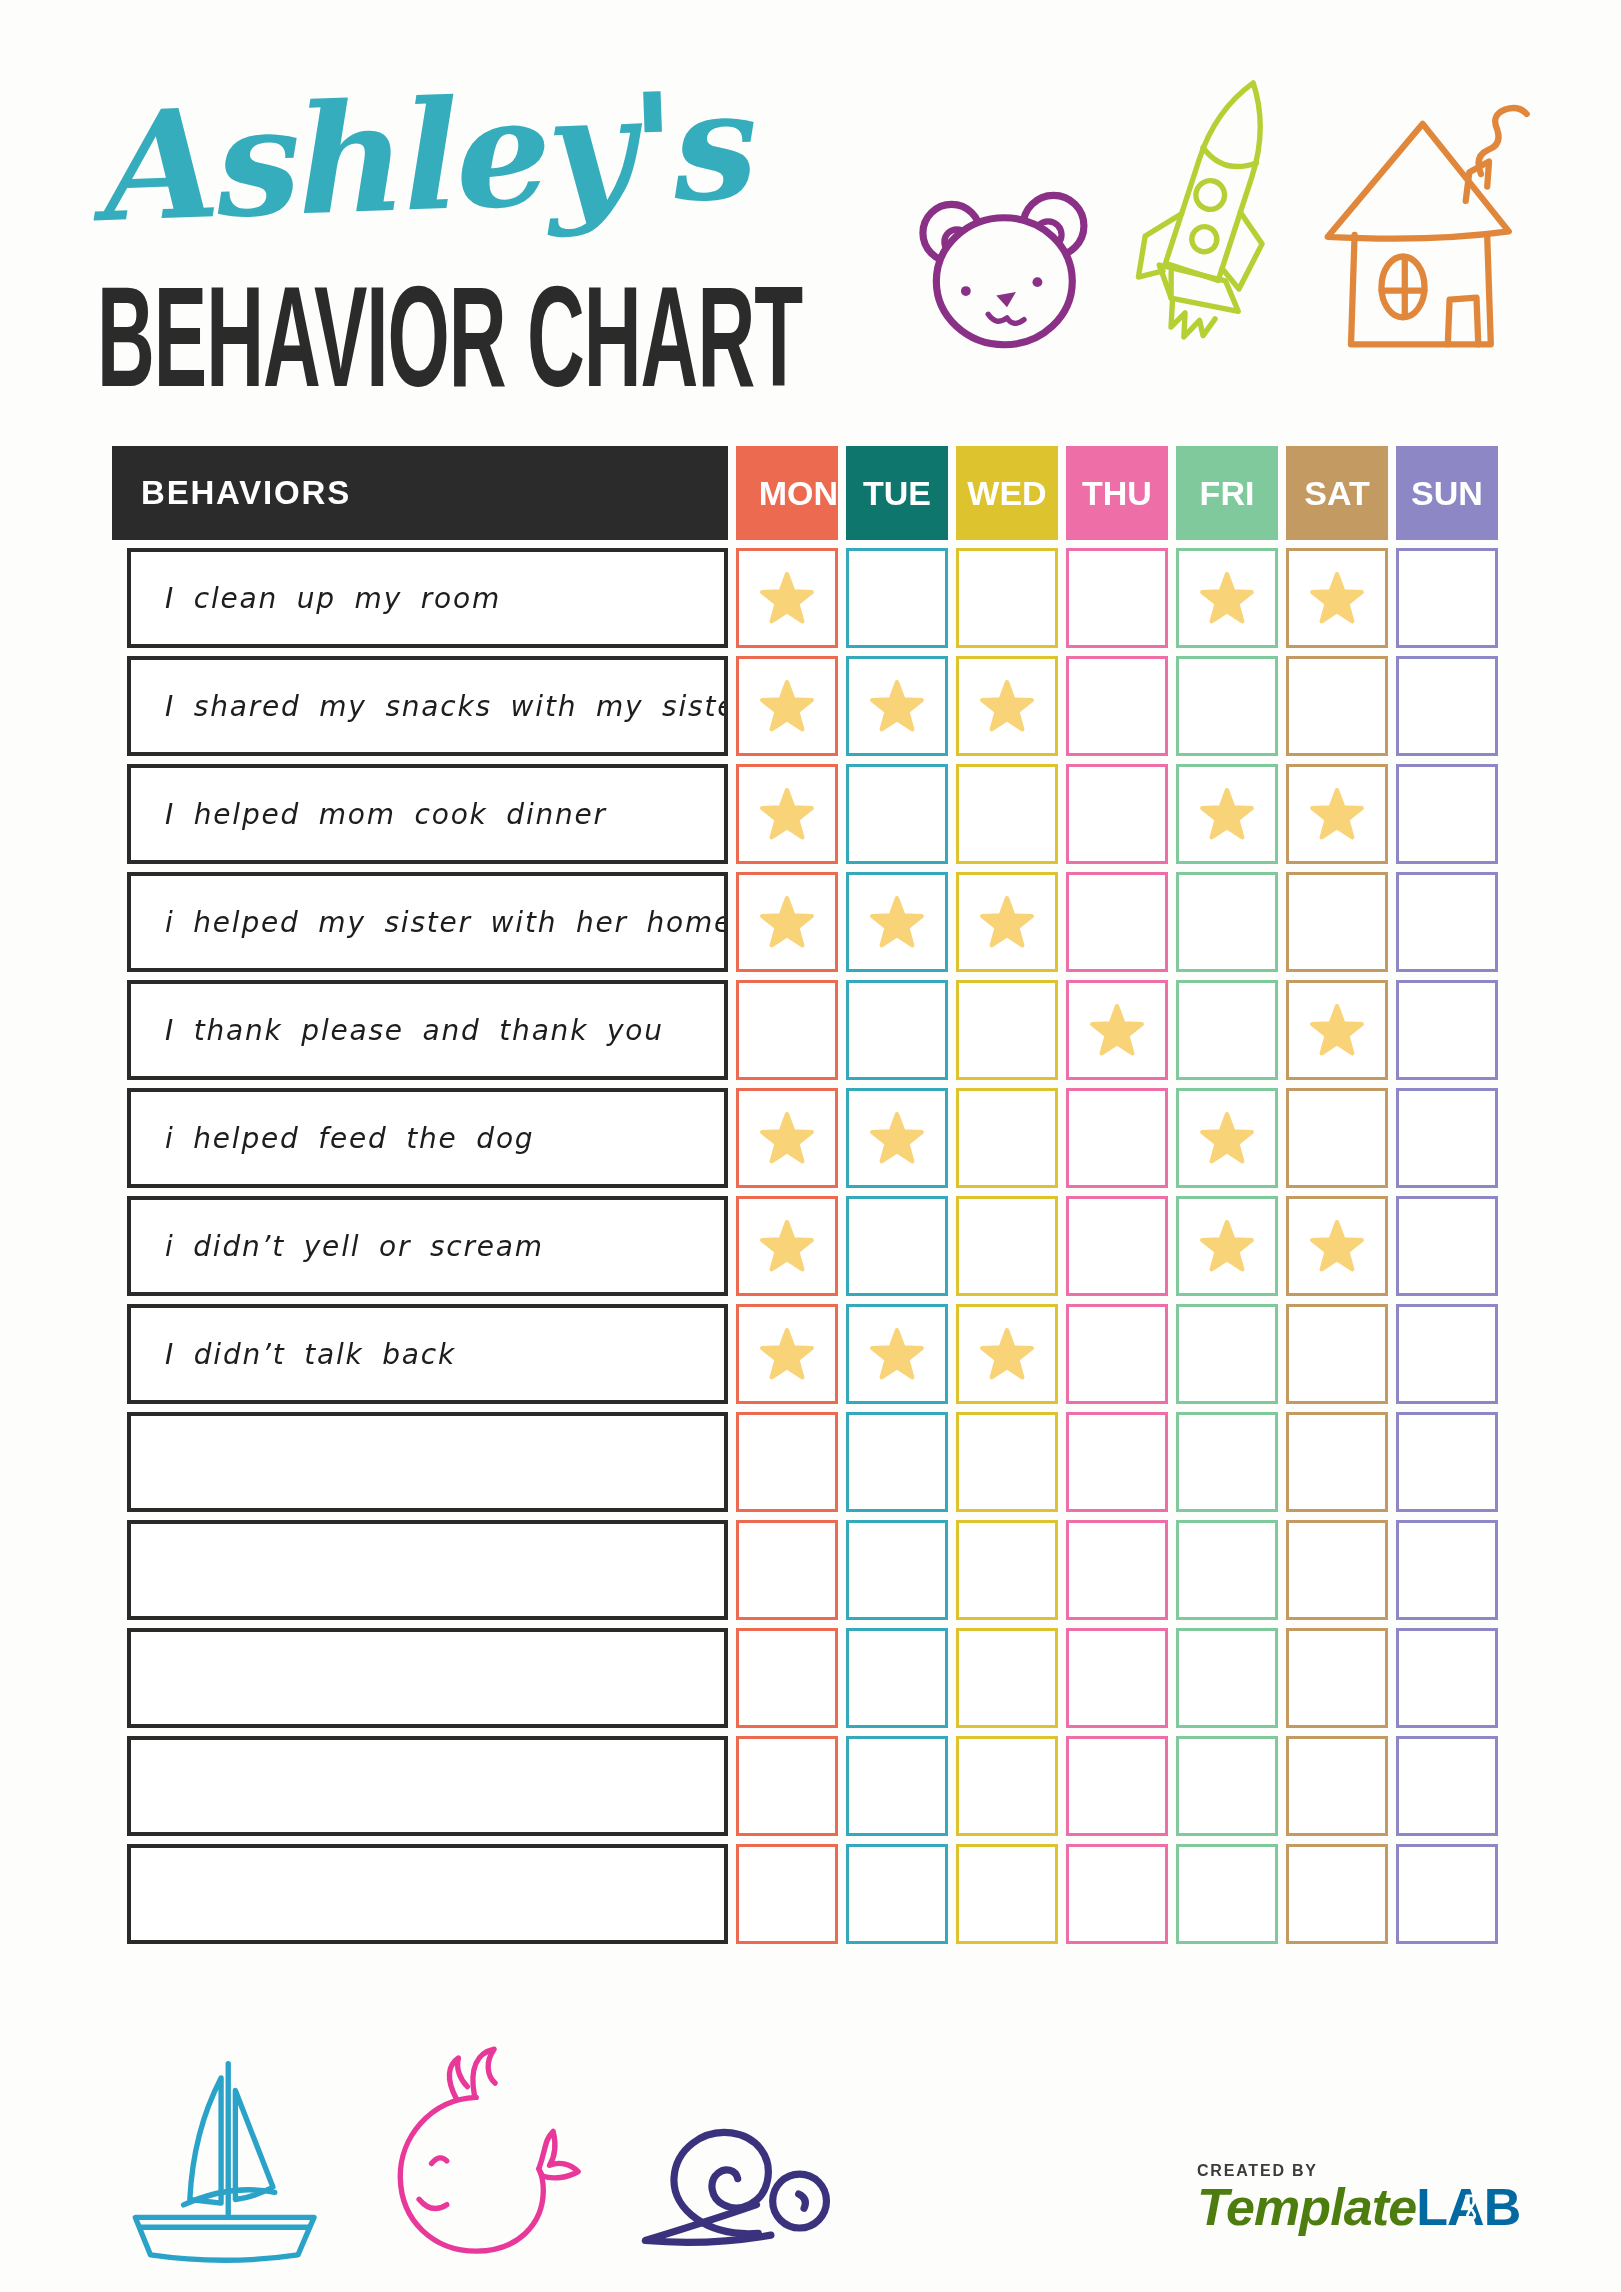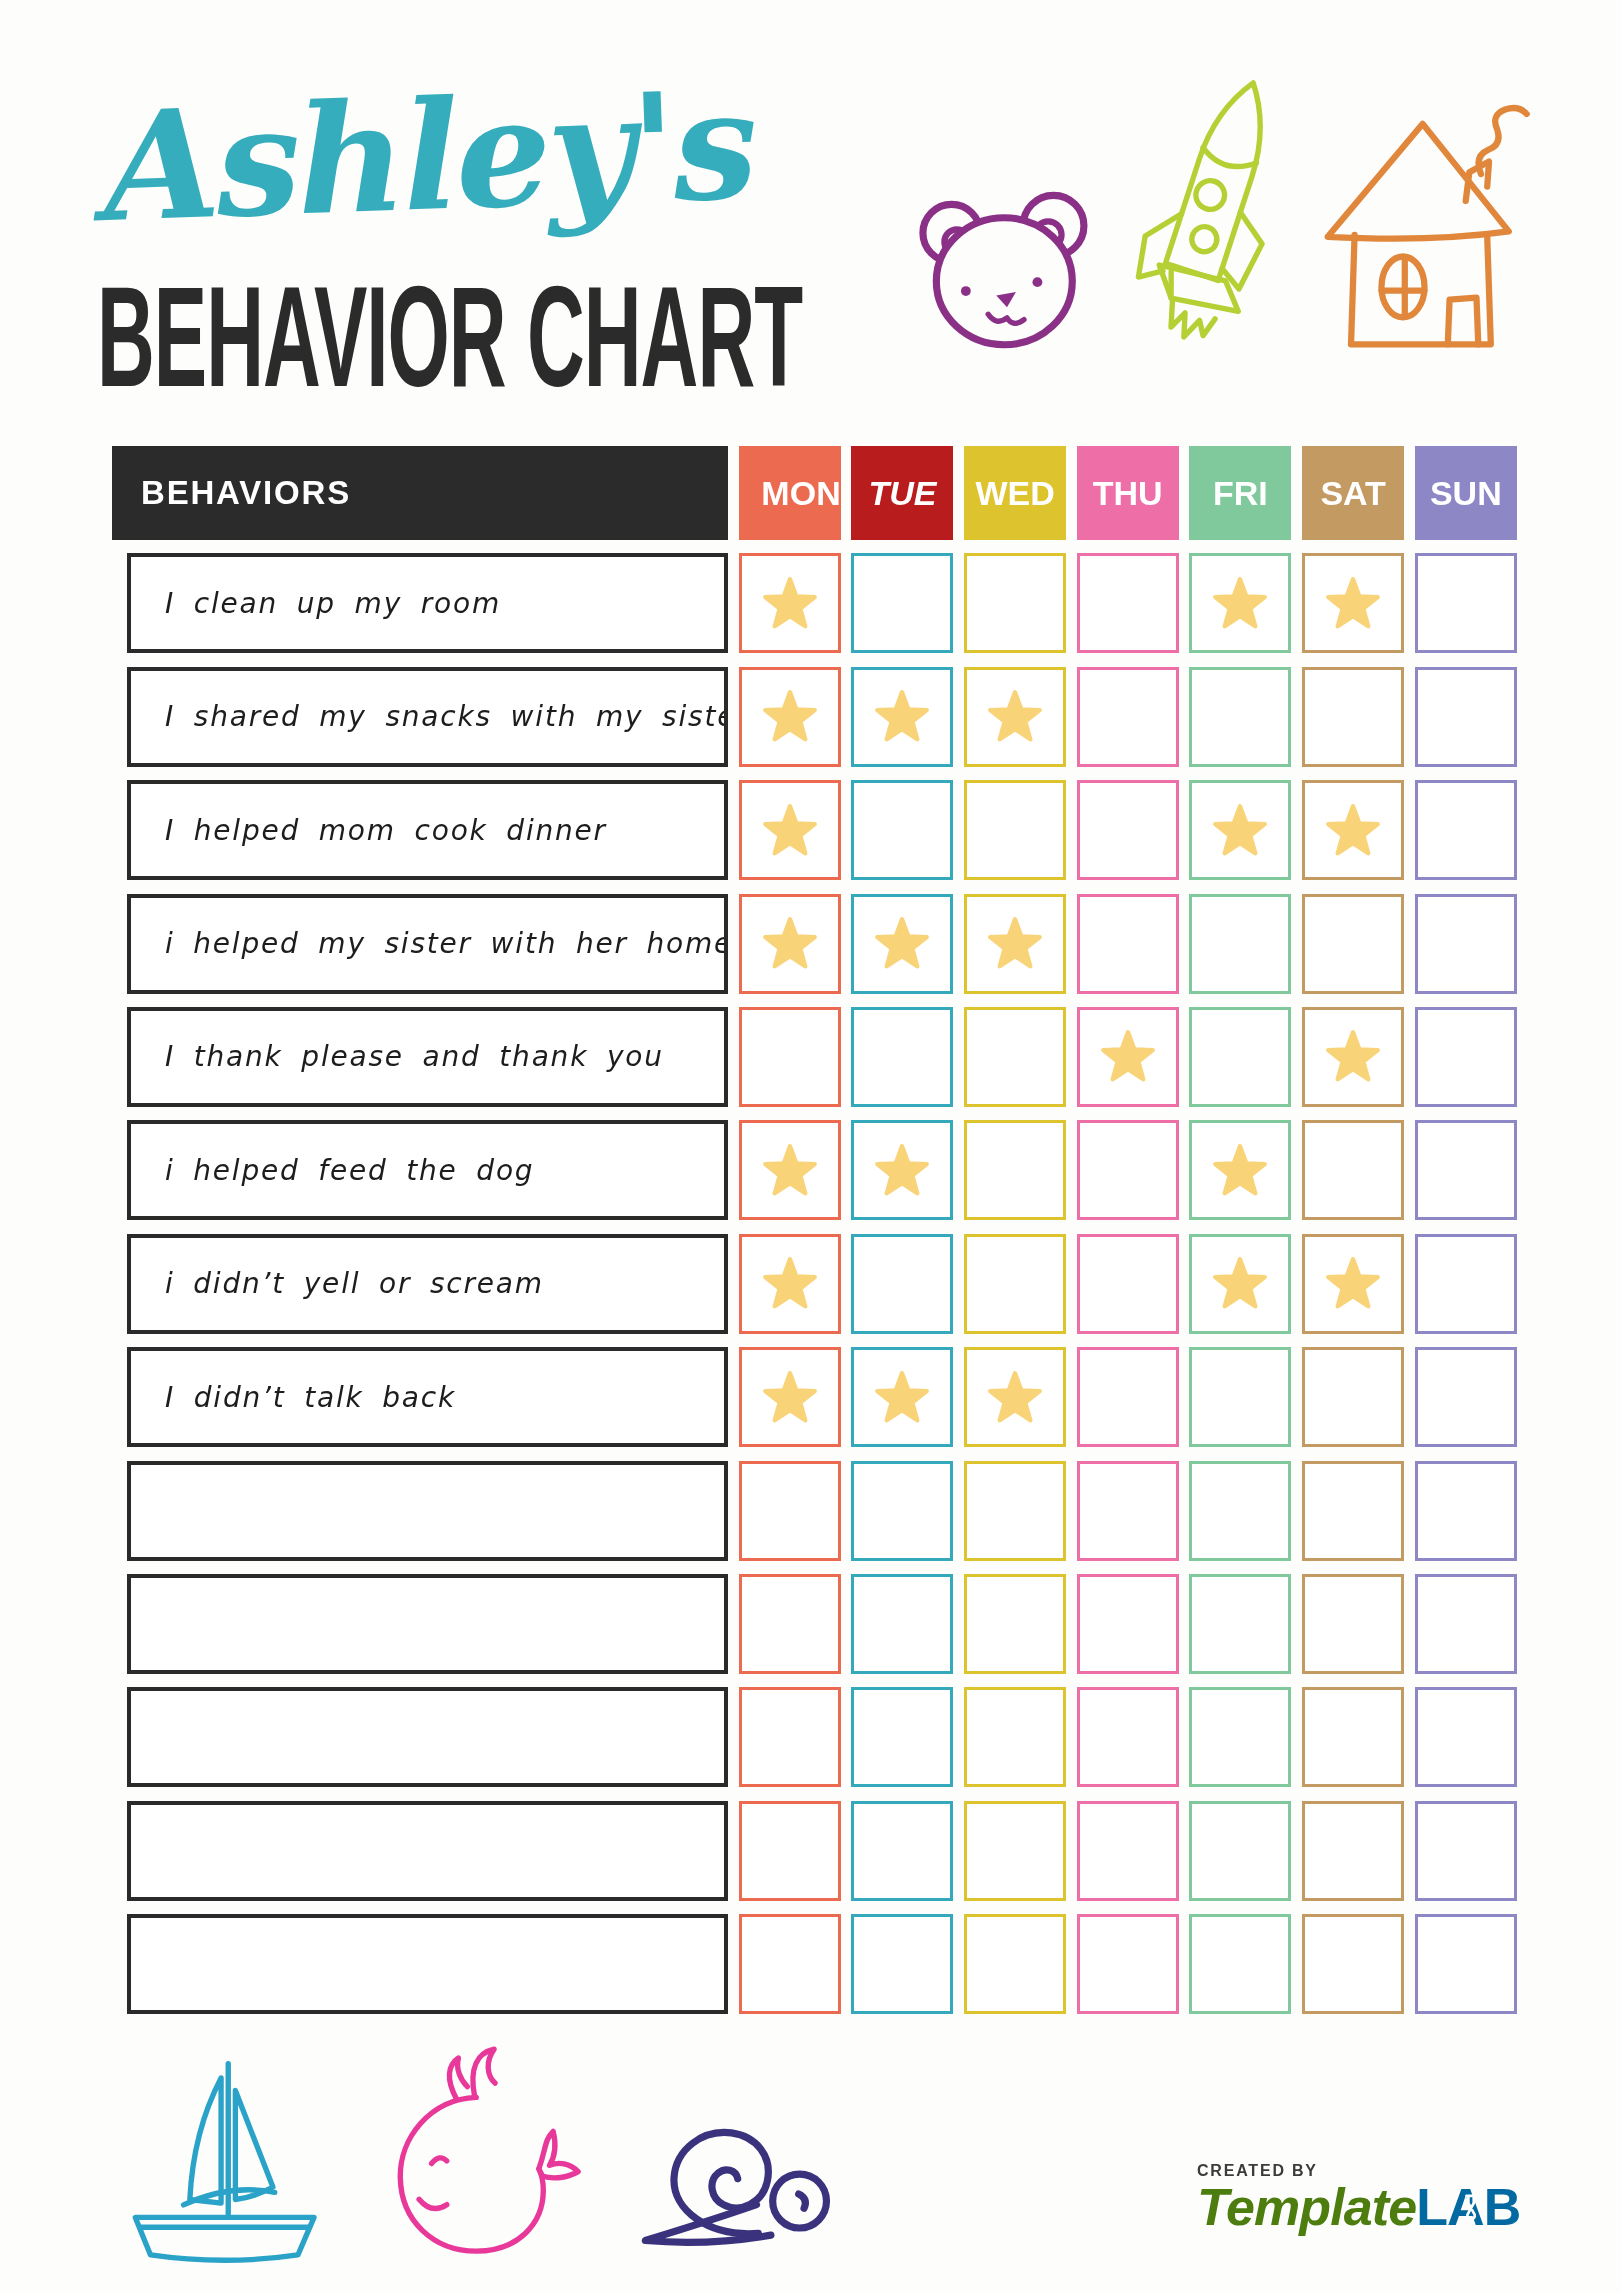--- a/index.html
+++ b/index.html
@@ -21,21 +21,21 @@
   .d-bear{left:912px;top:190px;width:190px;height:161px;}
   .d-rocket{left:1121px;top:64px;width:188px;height:331px;}
   .d-house{left:1315px;top:88px;width:219px;height:285px;}
   .d-boat{left:121px;top:2051px;width:210px;height:222px;}
   .d-whale{left:369px;top:2040px;width:219px;height:231px;}
   .d-snail{left:622px;top:2106px;width:226px;height:148px;}
   
   .chart{position:absolute;left:112px;top:446px;display:grid;
       grid-template-columns:616px repeat(7,102px);
       grid-template-rows:94px repeat(13,100px);
-      column-gap:10.7px;row-gap:13.4px;}
+      column-gap:10.7px;row-gap:13.4px;gap:8px;}
   .chart *{box-sizing:border-box;}
   .hdr-behaviors{background:var(--hdrbg);color:#fff;display:flex;align-items:center;
       padding-left:29px;font-weight:bold;font-size:33px;letter-spacing:1.8px;}
   .day-hdr{color:#fff;display:flex;align-items:center;justify-content:center;
       font-weight:bold;font-size:34px;}
   .bcell{background:#fff;border:4.5px solid #2A2A2A;display:flex;align-items:center;
       padding-left:34px;padding-right:10.7px;overflow:hidden;margin-left:15px;}
   .btext{font-family:"DejaVu Sans",sans-serif;font-style:italic;font-size:28px;color:#1D1D1D;
       letter-spacing:1.8px;word-spacing:8px;white-space:nowrap;}
   .dcell{background:#fff;border:3.6px solid var(--c);display:flex;align-items:center;justify-content:center;}
@@ -95,21 +95,21 @@
       <path d="M148,286 l2,-50 l30,-2 l2,52"></path>
     </g>
   </svg>
 
   <div class="chart">
     <div class="hdr-behaviors">BEHAVIORS</div>
 
   <div class="day-hdr" style="background: rgb(236, 106, 79); justify-content: flex-end;">
         <span>MON</span>
       </div>
-      <div class="day-hdr" style="background: #b91c1c; font-style: italic;">
+      <div class="day-hdr" style="background: #0f766e;">
         <span>TUE</span>
       </div>
       <div class="day-hdr" style="background: rgb(221, 195, 46);">
         <span>WED</span>
       </div>
       <div class="day-hdr" style="background: rgb(238, 111, 168);">
         <span>THU</span>
       </div>
       <div class="day-hdr" style="background: rgb(127, 201, 156);">
         <span>FRI</span>

